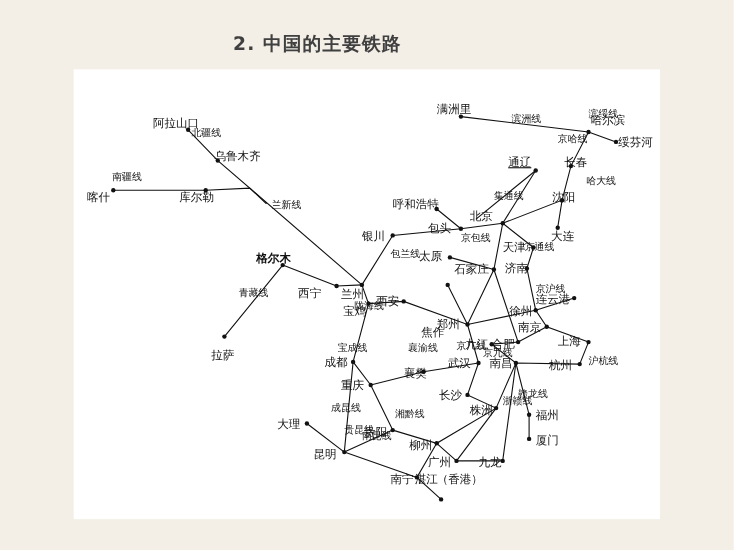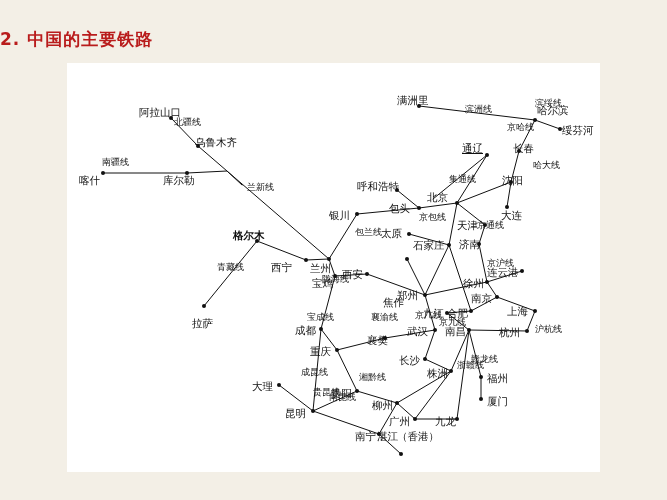--- a/index.html
+++ b/index.html
@@ -6,21 +6,22 @@
   body{
     width:667px;height:500px;
     background:#f3efe6;
     font-family:"DejaVu Sans","Liberation Sans",sans-serif;
     overflow:hidden;
     position:relative;
   }
   #title{
     position:absolute;
     top:28px;left:0;width:577px;
-    color:#b91c1c;
+    text-align:center;
+    color:#404040;
     font-size:17px;
     font-weight:bold;
     letter-spacing:1px;
   }
   #canvas{
     position:absolute;
     left:67px;top:63px;
     width:533px;height:409px;
     background:#ffffff;
   }

